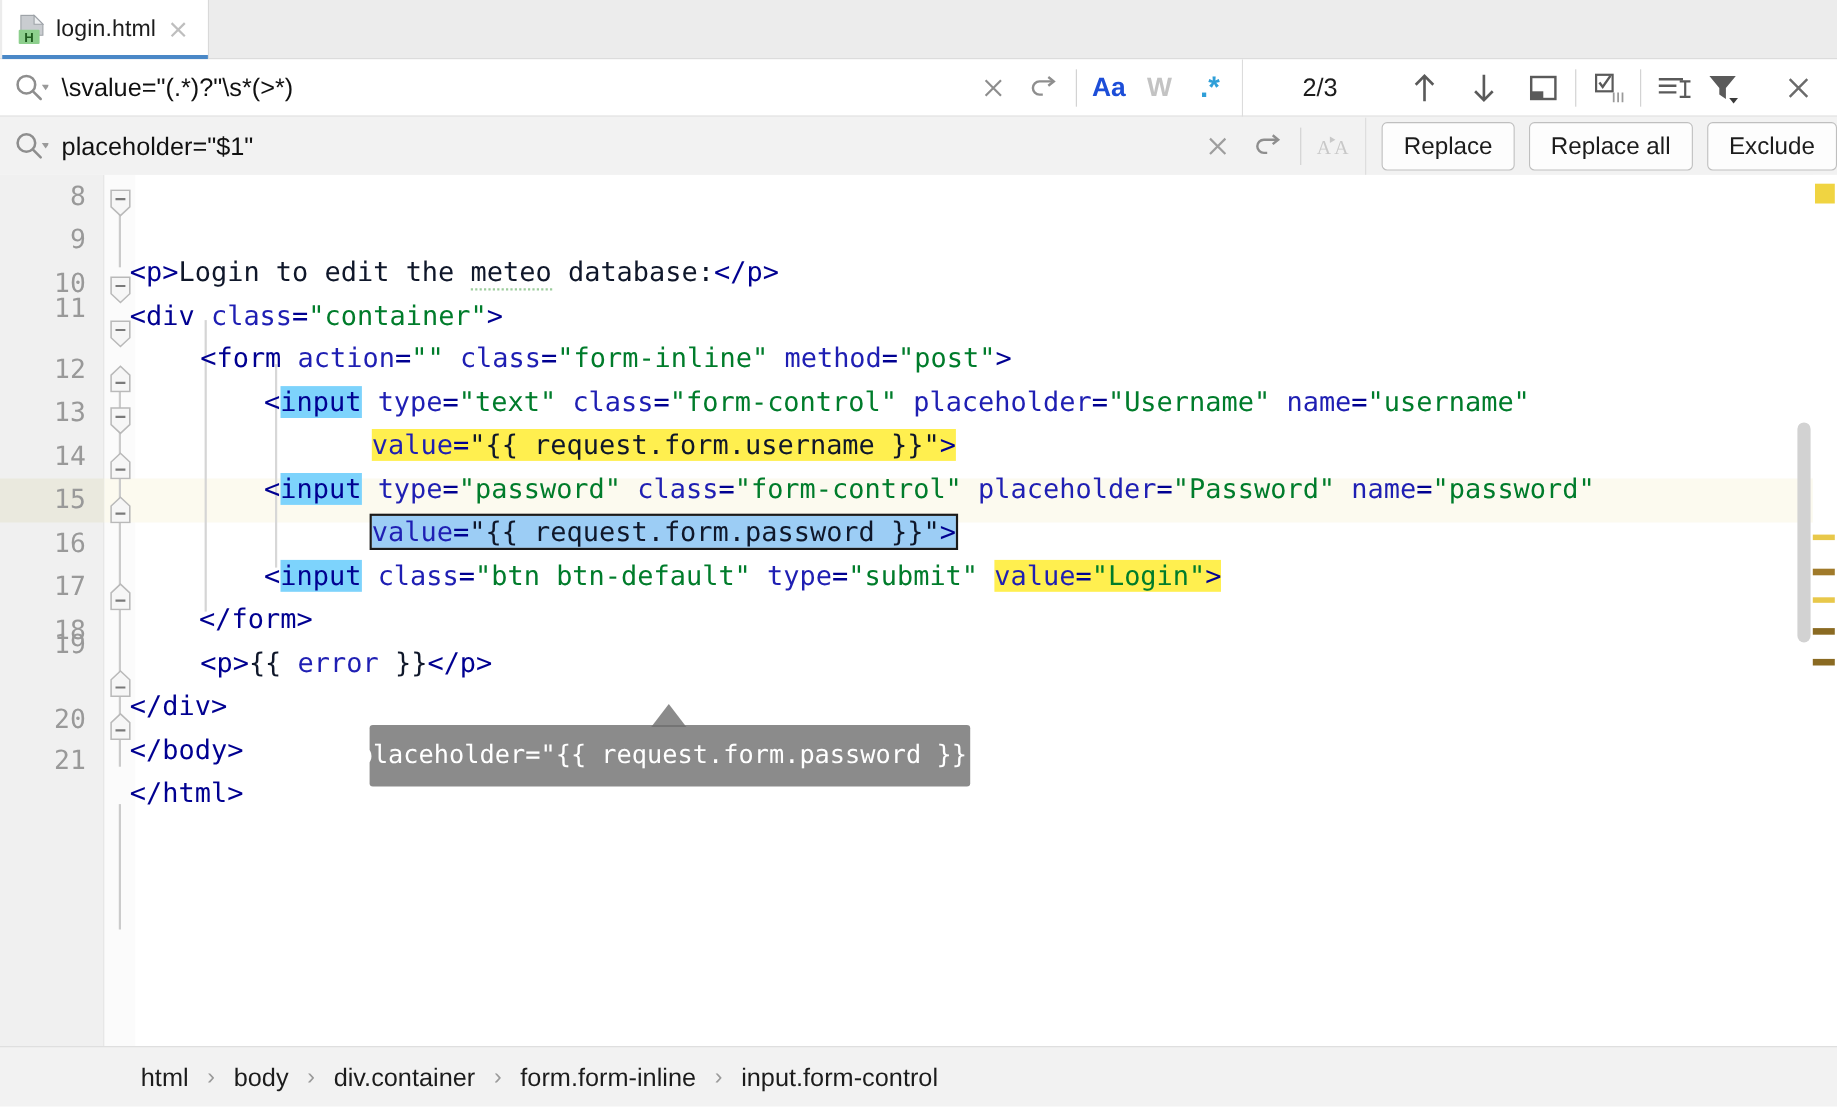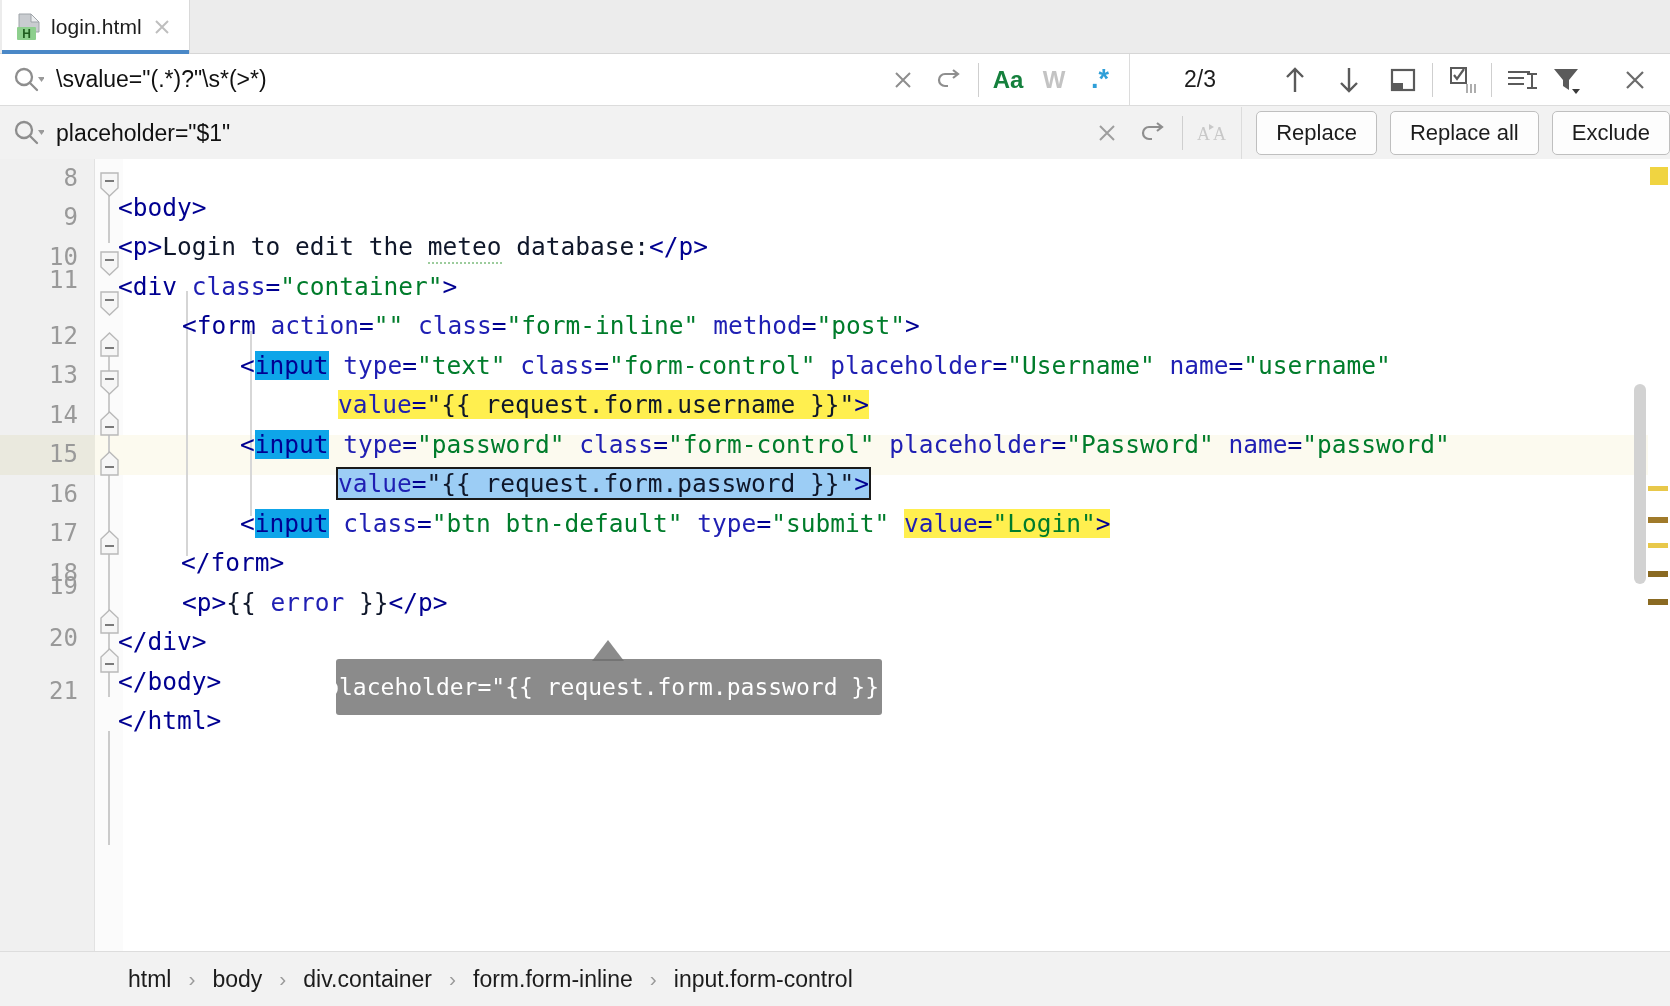--- a/index.html
+++ b/index.html
@@ -52,21 +52,21 @@
     margin-left: 12px;
   }
   .fld-actions { display: flex; align-items: center; gap: 0px; }
   .ibtn {
     width: 46px; height: 42px; display: flex; align-items: center; justify-content: center;
     flex: none;
   }
   .vsep { width: 1px; height: 34px; background: #cfcfcf; margin: 0 6px; flex: none; }
 
   .opt-txt {
-    font-size: 24px; font-weight: bold; color: #15803d;
+    font-size: 24px; font-weight: bold; color: #1d4ed8;
     font-family: "Liberation Sans", sans-serif;
   }
   .opt-txt.dim { color: #c3c3c3; }
   .regex-ico { color: #2f9fd8; font-size: 27px; font-weight: bold; line-height: 1; }
 
   .match-count {
     font-size: 23px; color: #1c1c1c; font-family: "Liberation Sans", sans-serif;
     width: 120px; text-align: center;
   }
 
@@ -106,21 +106,21 @@
   .cur-line-bg {
     position: absolute; left: 0; width: 1670px; height: 39.5px; background: #fcfaef;
   }
   .gutter-cur { position:absolute; left:0; width:95px; height:39.5px; background:#eae9de; }
 
   
   .tg   { color: #000091; }            
   .at   { color: #1f1fb3; }            
   .val  { color: #007c2b; }            
   .pl   { color: #0f172a; }            
-  .ident-hl { background: #0ea5e9; }   
+  .ident-hl { background: #7dd3fc; }   
 
   .match-hl { background: #ffef4f; }                       
   .match-cur {
     background: #9ccdf5; outline: 2.5px solid #1a1a1a; outline-offset: 0px;
   }
 
   .squiggle {
     border-bottom: 2px dotted #9ccc9c;
     padding-bottom: 1px;
   }
@@ -405,26 +405,23 @@
     <div class="lnum" style="top:79px;">10</div>
     <div class="lnum" style="top:102px;">11</div>
     <div class="lnum" style="top:158px;">12</div>
     <div class="lnum" style="top:197px;">13</div>
     <div class="lnum" style="top:237px;">14</div>
     <div class="lnum" style="top:276px;">15</div>
     <div class="lnum" style="top:316px;">16</div>
     <div class="lnum" style="top:355px;">17</div>
     <div class="lnum" style="top:395px;padding-left:24px;">18</div>
     <div class="lnum" style="top:408px;">19</div>
-    <div class="lnum" style="top:460px;">20</div>
+    <div class="lnum" style="top:476px;">20</div>
     <div class="lnum" style="top:513px;">21</div>
 
-    <div class="line" style="top:0px;">
-      <span class="code"><span class="tg">&lt;body&gt;</span></span>
-    </div>
 
     <div class="line" style="top:39px;">
       <span class="code"><span class="tg">&lt;p&gt;</span><span class="pl">Login to edit the </span><span class="pl squiggle">meteo</span><span class="pl"> database:</span><span class="tg">&lt;/p&gt;</span></span>
     </div>
 
     <div class="line" style="top:79px;">
       <span class="code"><span class="tg">&lt;div </span><span class="at">class</span><span class="tg">=</span><span class="val">"container"</span><span class="tg">&gt;</span></span>
     </div>
 
     <div class="line" style="top:118px;">

